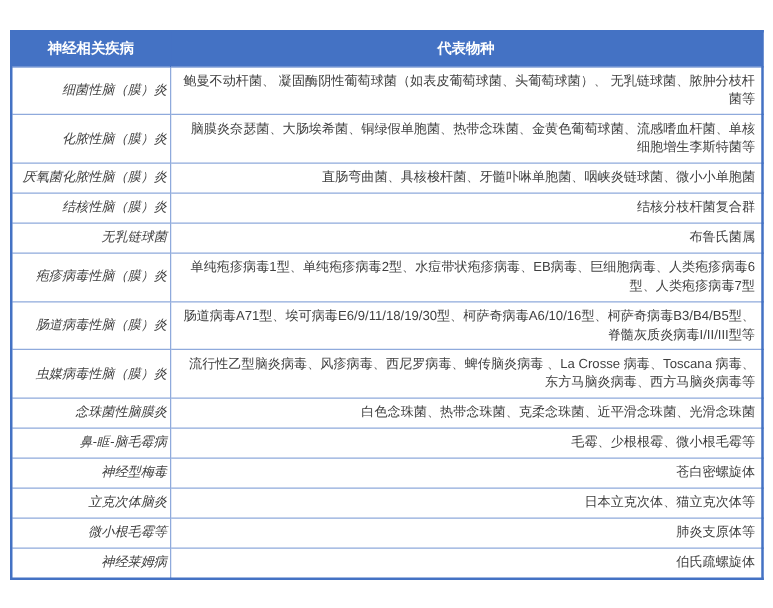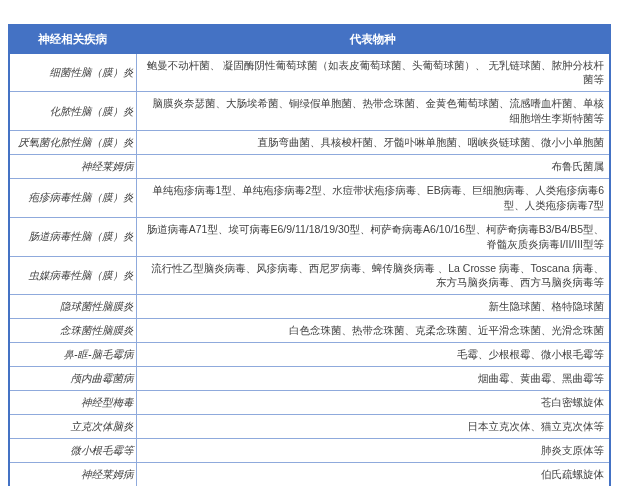--- a/index.html
+++ b/index.html
@@ -76,50 +76,46 @@
       </tr>
       <tr>
         <td class="disease">化脓性脑（膜）炎</td>
         <td class="species">脑膜炎奈瑟菌、大肠埃希菌、铜绿假单胞菌、热带念珠菌、金黄色葡萄球菌、流感嗜血杆菌、单核细胞增生李斯特菌等</td>
       </tr>
       <tr>
         <td class="disease">厌氧菌化脓性脑（膜）炎</td>
         <td class="species">直肠弯曲菌、具核梭杆菌、牙髓卟啉单胞菌、咽峡炎链球菌、微小小单胞菌</td>
       </tr>
       <tr>
-        <td class="disease">神经莱姆病</td>
+        <td class="disease">结核性脑（膜）炎</td>
+        <td class="species">结核分枝杆菌复合群</td>
+      </tr>
+      <tr>
+        <td class="disease">无乳链球菌</td>
         <td class="species">布鲁氏菌属</td>
       </tr>
       <tr>
         <td class="disease">疱疹病毒性脑（膜）炎</td>
         <td class="species">单纯疱疹病毒1型、单纯疱疹病毒2型、水痘带状疱疹病毒、EB病毒、巨细胞病毒、人类疱疹病毒6型、人类疱疹病毒7型</td>
       </tr>
       <tr>
         <td class="disease">肠道病毒性脑（膜）炎</td>
         <td class="species">肠道病毒A71型、埃可病毒E6/9/11/18/19/30型、柯萨奇病毒A6/10/16型、柯萨奇病毒B3/B4/B5型、脊髓灰质炎病毒I/II/III型等</td>
       </tr>
       <tr>
         <td class="disease">虫媒病毒性脑（膜）炎</td>
         <td class="species">流行性乙型脑炎病毒、风疹病毒、西尼罗病毒、蜱传脑炎病毒 、La Crosse 病毒、Toscana 病毒、东方马脑炎病毒、西方马脑炎病毒等</td>
       </tr>
       <tr>
-        <td class="disease">隐球菌性脑膜炎</td>
-        <td class="species">新生隐球菌、格特隐球菌</td>
-      </tr>
-      <tr>
         <td class="disease">念珠菌性脑膜炎</td>
         <td class="species">白色念珠菌、热带念珠菌、克柔念珠菌、近平滑念珠菌、光滑念珠菌</td>
       </tr>
       <tr>
         <td class="disease">鼻-眶-脑毛霉病</td>
         <td class="species">毛霉、少根根霉、微小根毛霉等</td>
-      </tr>
-      <tr>
-        <td class="disease">颅内曲霉菌病</td>
-        <td class="species">烟曲霉、黄曲霉、黑曲霉等</td>
       </tr>
       <tr>
         <td class="disease">神经型梅毒</td>
         <td class="species">苍白密螺旋体</td>
       </tr>
       <tr>
         <td class="disease">立克次体脑炎</td>
         <td class="species">日本立克次体、猫立克次体等</td>
       </tr>
       <tr>

